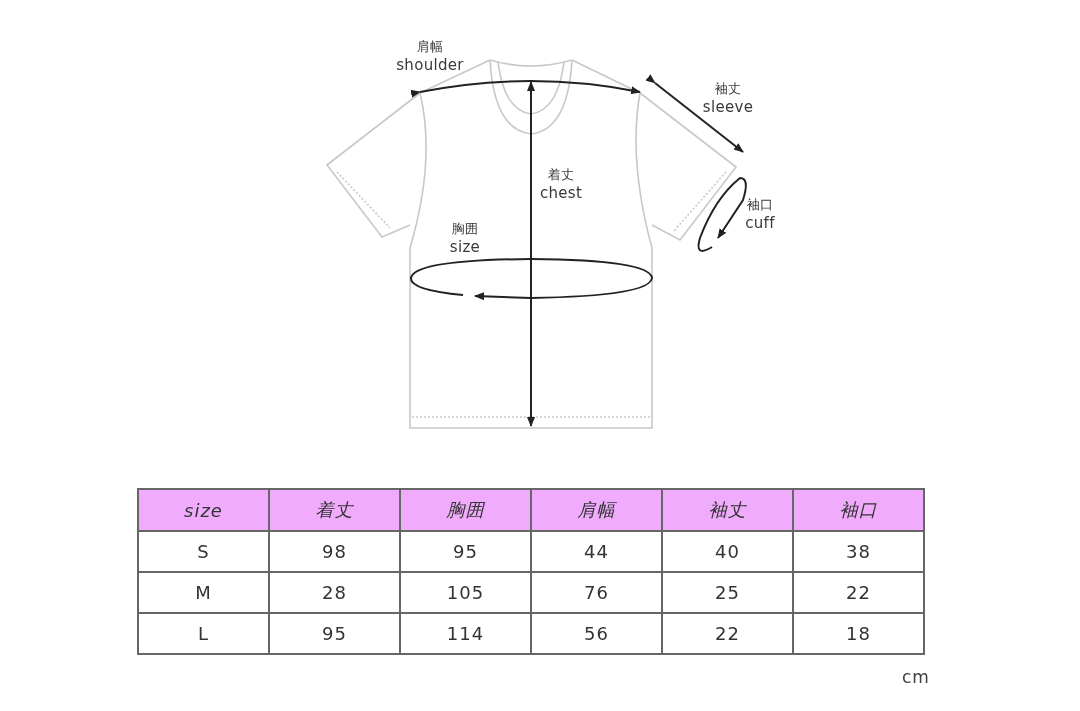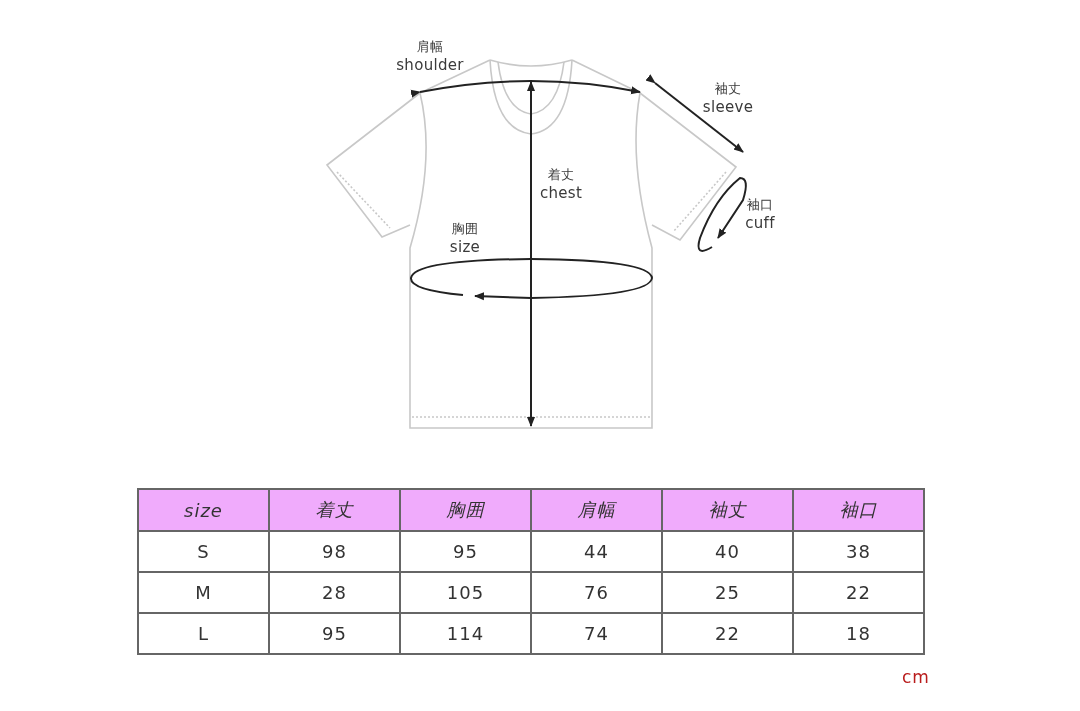--- a/index.html
+++ b/index.html
@@ -5,21 +5,21 @@
   html, body { margin: 0; padding: 0; background: #ffffff; }
   body { width: 1080px; height: 711px; position: relative; overflow: hidden;
          font-family: "DejaVu Sans", "Liberation Sans", sans-serif; color: #333; }
   #diagram { position: absolute; left: 0; top: 0; width: 1080px; height: 460px; }
   .lbl { position: absolute; text-align: center; font-size: 15px; line-height: 20px; color: #3a3a3a; letter-spacing: 0.3px; }
   .lbl .jp { font-size: 13px; display: block; line-height: 17px; }
   #size-table { position: absolute; left: 137px; top: 488px; border-collapse: collapse; }
   #size-table th, #size-table td { border: 2px solid #666; width: 129px; height: 39px; text-align: center;
     font-size: 18px; color: #333; padding: 0; letter-spacing: 1px; }
   #size-table th { background: #f0abfc; font-weight: normal; height: 40px; font-style: italic; }
-  #unit { position: absolute; left: 902px; top: 667px; font-size: 17px; color: #b91c1c; letter-spacing: 1px; }
+  #unit { position: absolute; left: 902px; top: 667px; font-size: 17px; color: #404040; letter-spacing: 1px; }
 </style>
 </head>
 <body>
 
 <div id="diagram">
   <svg width="1080" height="460" viewBox="0 0 1080 460">
     <defs>
       <marker id="ah" markerWidth="10" markerHeight="10" refX="9" refY="5" orient="auto" markerUnits="userSpaceOnUse">
         <path d="M0,1 L10,5 L0,9 Z" fill="#222"></path>
       </marker>
@@ -104,20 +104,20 @@
       <td>28</td>
       <td>105</td>
       <td>76</td>
       <td>25</td>
       <td>22</td>
     </tr>
     <tr>
       <td>L</td>
       <td>95</td>
       <td>114</td>
-      <td>74</td>
+      <td>56</td>
       <td>22</td>
       <td>18</td>
     </tr>
   </tbody>
 </table>
 
 <div id="unit">cm</div>
 
 </body></html>

